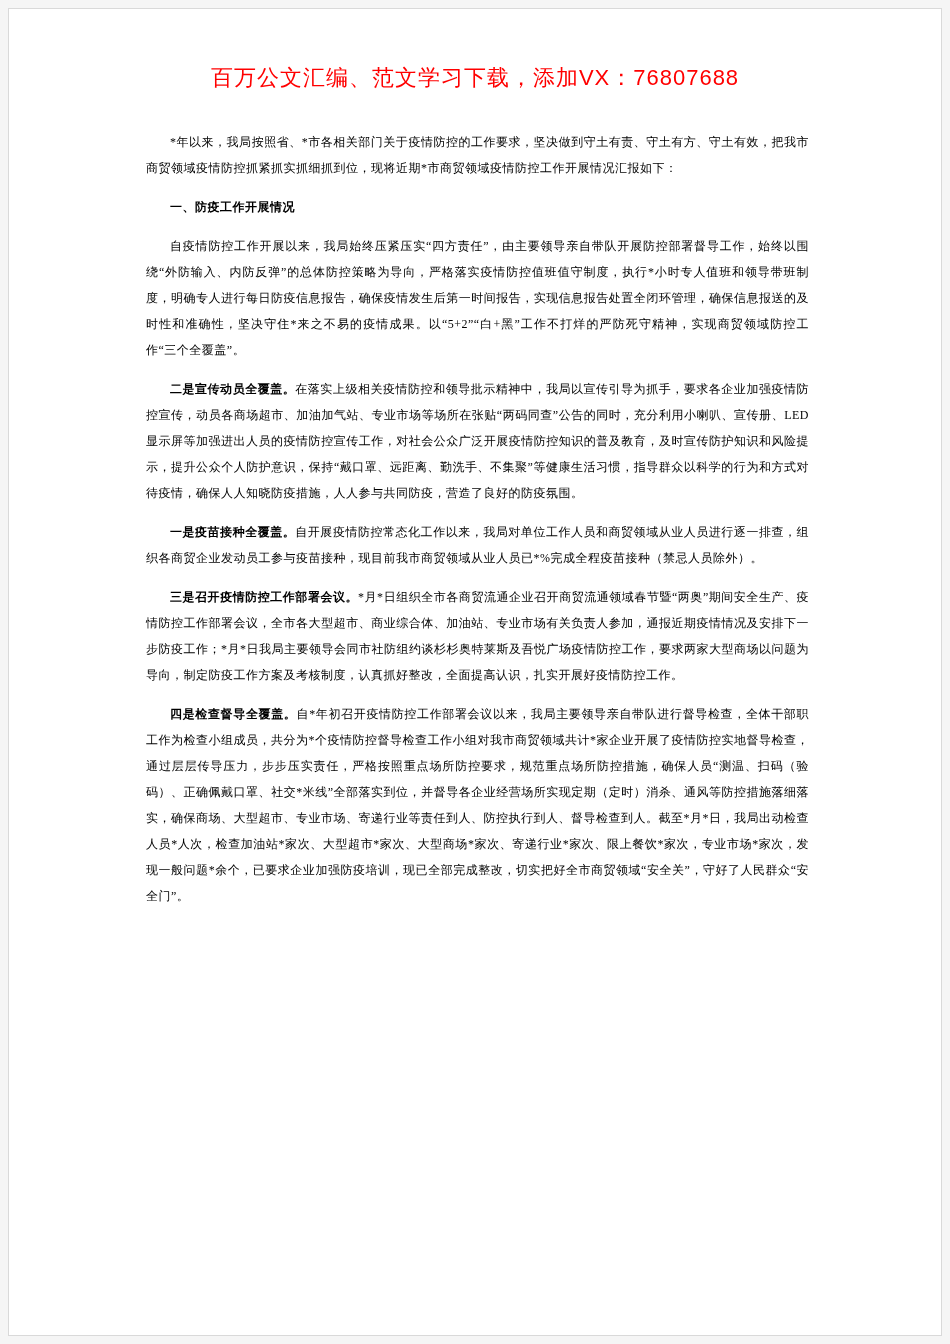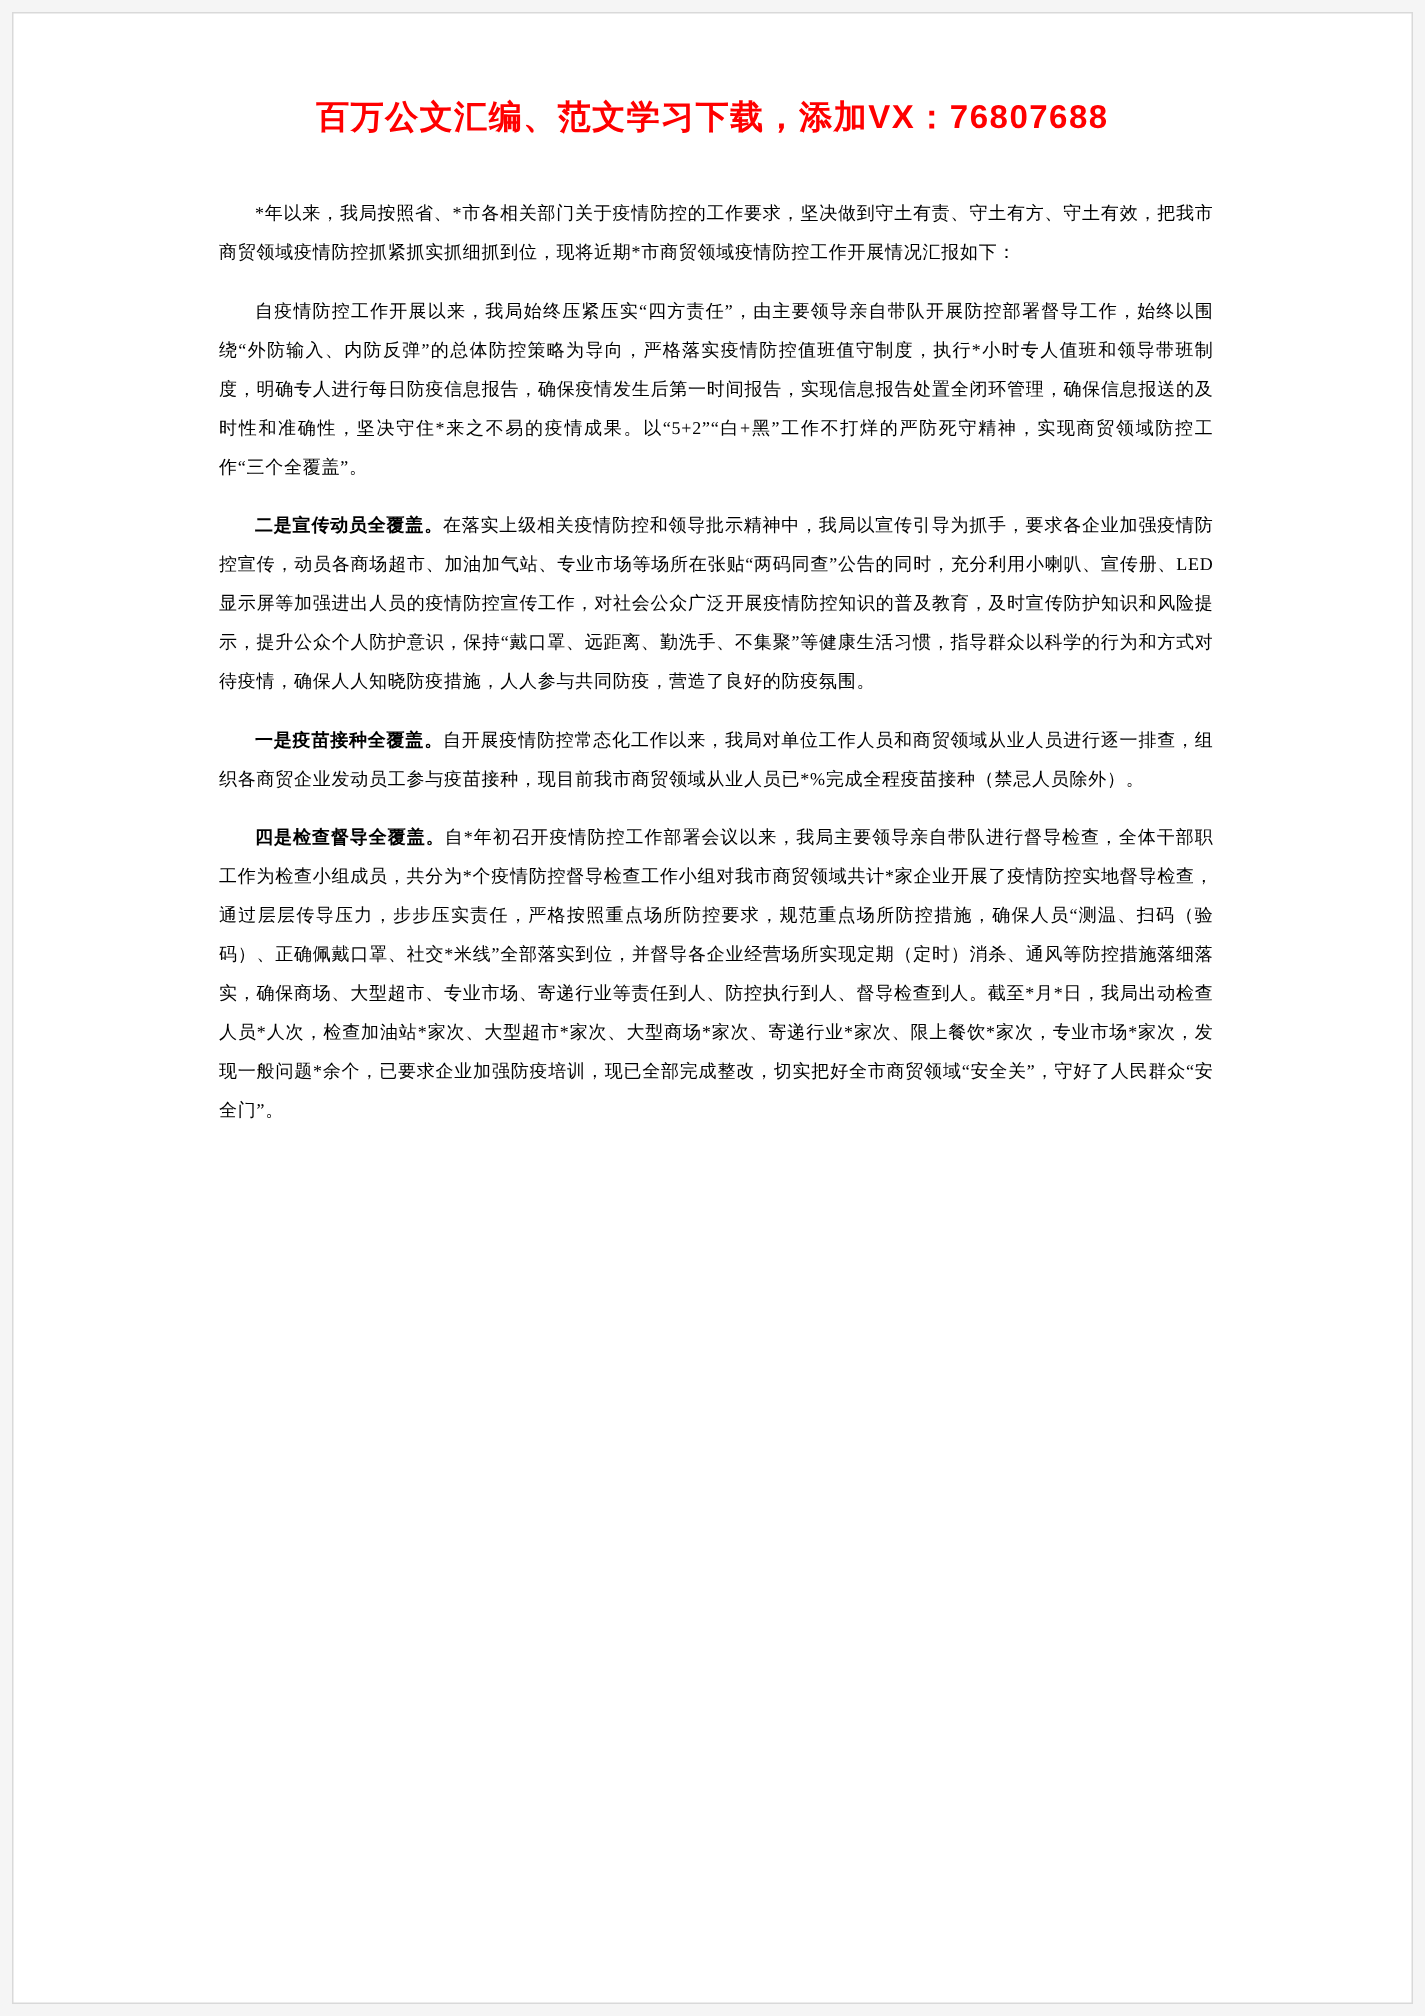--- a/index.html
+++ b/index.html
@@ -21,21 +21,21 @@
     right: 8px;
     bottom: 8px;
     background: #ffffff;
     border: 1px solid #d9d9d9;
     box-sizing: border-box;
   }
   .notice {
     margin-top: 54px;
     text-align: center;
     font-family: "Liberation Sans", "DejaVu Sans", sans-serif;
-    font-weight: 700;
+    font-weight: 400;
     font-size: 22px;
     letter-spacing: 1px;
   }
   .content {
     margin: 36px 132px 0 137px;
     font-size: 12px;
     line-height: 26px;
     color: #000000;
     text-align: justify;
     text-justify: inter-ideograph;
@@ -53,18 +53,20 @@
     font-weight: 700;
   }
 </style>
 </head>
 <body>
 
 <div class="page">
   <div class="notice" style="color: rgb(255, 0, 0);">百万公文汇编、范文学习下载，添加VX：76807688</div>
   <div class="content">
       <p class="para">*年以来，我局按照省、*市各相关部门关于疫情防控的工作要求，坚决做到守土有责、守土有方、守土有效，把我市商贸领域疫情防控抓紧抓实抓细抓到位，现将近期*市商贸领域疫情防控工作开展情况汇报如下：</p>
+      <p class="heading"><strong>一、防疫工作开展情况</strong></p>
       <p class="para">自疫情防控工作开展以来，我局始终压紧压实“四方责任”，由主要领导亲自带队开展防控部署督导工作，始终以围绕“外防输入、内防反弹”的总体防控策略为导向，严格落实疫情防控值班值守制度，执行*小时专人值班和领导带班制度，明确专人进行每日防疫信息报告，确保疫情发生后第一时间报告，实现信息报告处置全闭环管理，确保信息报送的及时性和准确性，坚决守住*来之不易的疫情成果。以“5+2”“白+黑”工作不打烊的严防死守精神，实现商贸领域防控工作“三个全覆盖”。</p>
       <p class="para"><strong>二是宣传动员全覆盖。</strong>在落实上级相关疫情防控和领导批示精神中，我局以宣传引导为抓手，要求各企业加强疫情防控宣传，动员各商场超市、加油加气站、专业市场等场所在张贴“两码同查”公告的同时，充分利用小喇叭、宣传册、LED显示屏等加强进出人员的疫情防控宣传工作，对社会公众广泛开展疫情防控知识的普及教育，及时宣传防护知识和风险提示，提升公众个人防护意识，保持“戴口罩、远距离、勤洗手、不集聚”等健康生活习惯，指导群众以科学的行为和方式对待疫情，确保人人知晓防疫措施，人人参与共同防疫，营造了良好的防疫氛围。</p>
       <p class="para"><strong>一是疫苗接种全覆盖。</strong>自开展疫情防控常态化工作以来，我局对单位工作人员和商贸领域从业人员进行逐一排查，组织各商贸企业发动员工参与疫苗接种，现目前我市商贸领域从业人员已*%完成全程疫苗接种（禁忌人员除外）。</p>
+      <p class="para"><strong>三是召开疫情防控工作部署会议。</strong>*月*日组织全市各商贸流通企业召开商贸流通领域春节暨“两奥”期间安全生产、疫情防控工作部署会议，全市各大型超市、商业综合体、加油站、专业市场有关负责人参加，通报近期疫情情况及安排下一步防疫工作；*月*日我局主要领导会同市社防组约谈杉杉奥特莱斯及吾悦广场疫情防控工作，要求两家大型商场以问题为导向，制定防疫工作方案及考核制度，认真抓好整改，全面提高认识，扎实开展好疫情防控工作。</p>
       <p class="para"><strong>四是检查督导全覆盖。</strong>自*年初召开疫情防控工作部署会议以来，我局主要领导亲自带队进行督导检查，全体干部职工作为检查小组成员，共分为*个疫情防控督导检查工作小组对我市商贸领域共计*家企业开展了疫情防控实地督导检查，通过层层传导压力，步步压实责任，严格按照重点场所防控要求，规范重点场所防控措施，确保人员“测温、扫码（验码）、正确佩戴口罩、社交*米线”全部落实到位，并督导各企业经营场所实现定期（定时）消杀、通风等防控措施落细落实，确保商场、大型超市、专业市场、寄递行业等责任到人、防控执行到人、督导检查到人。截至*月*日，我局出动检查人员*人次，检查加油站*家次、大型超市*家次、大型商场*家次、寄递行业*家次、限上餐饮*家次，专业市场*家次，发现一般问题*余个，已要求企业加强防疫培训，现已全部完成整改，切实把好全市商贸领域“安全关”，守好了人民群众“安全门”。</p>
     </div>
 </div>
 
 </body></html>

